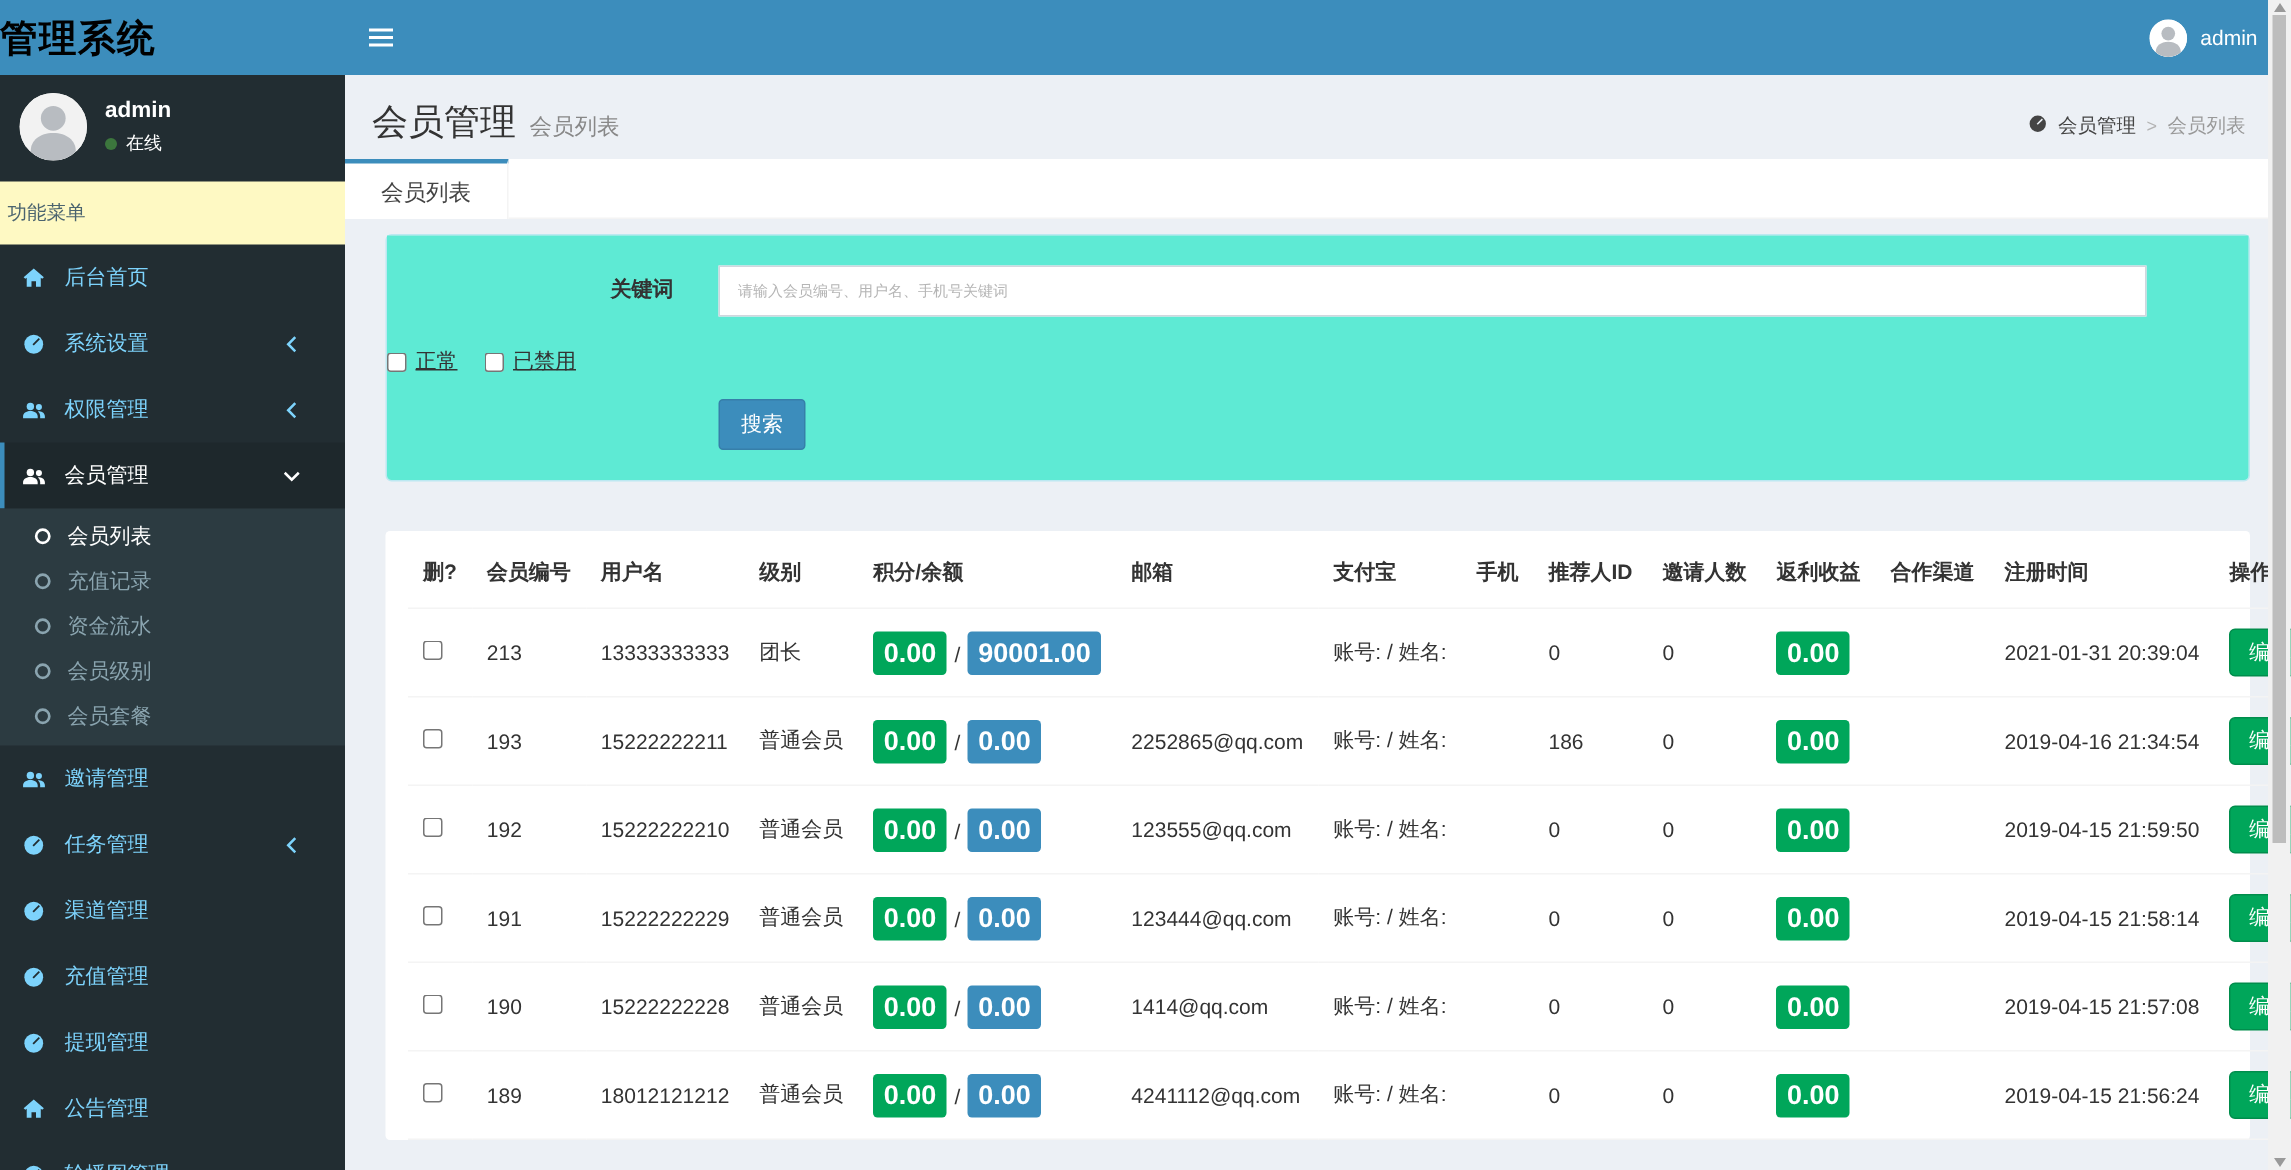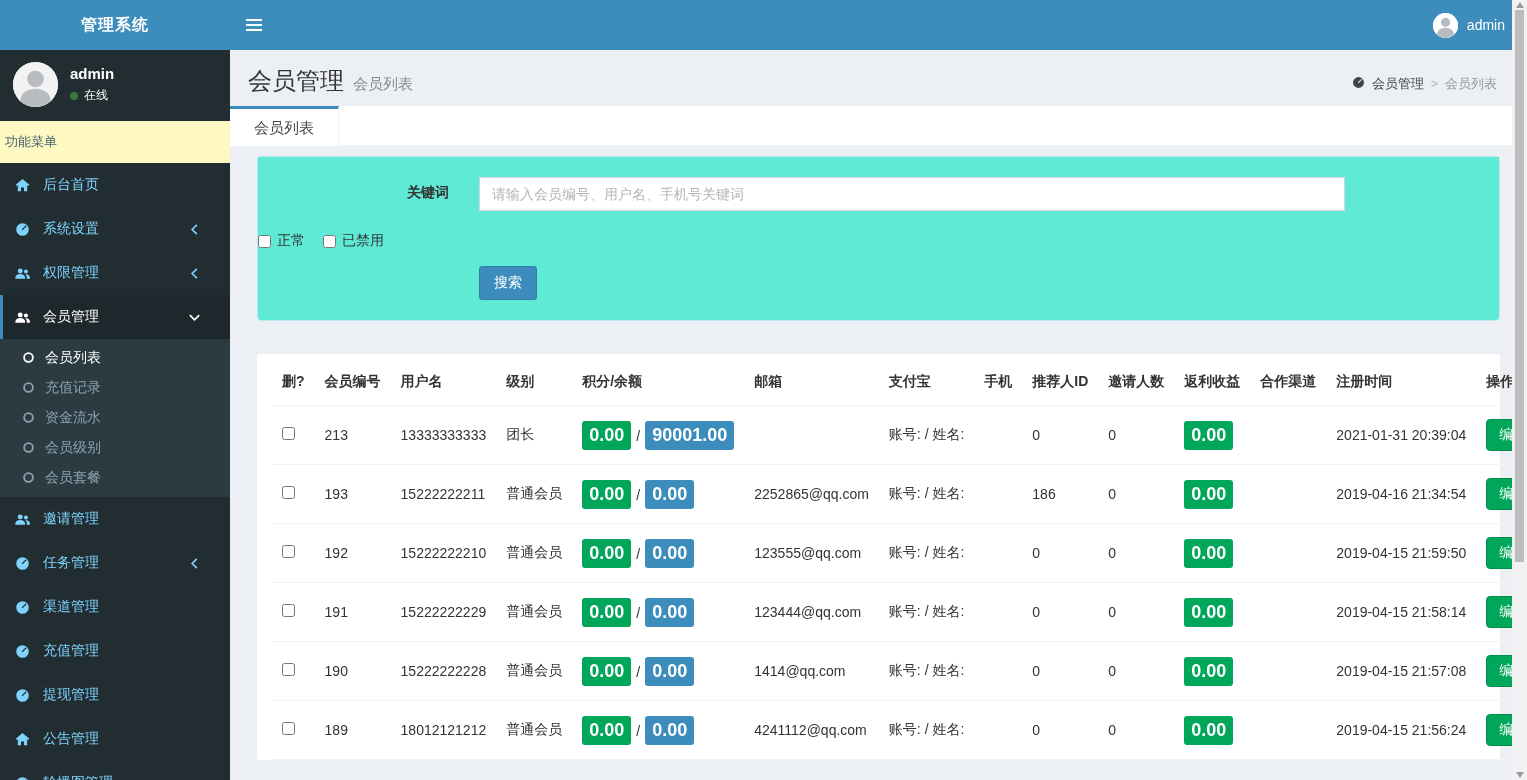--- a/index.html
+++ b/index.html
@@ -3,22 +3,22 @@
 <meta charset="utf-8">
 <style>
   * { box-sizing: border-box; margin: 0; padding: 0; }
   html,body { width:1527px; height:780px; overflow:hidden; }
   body {
     font-family:"Liberation Sans","DejaVu Sans",sans-serif;
     font-size:14px; color:#333; background:#ecf0f5; position:relative;
   }
   
   .sidebar { position:absolute; left:0; top:0; width:230px; height:780px; background:#222d32; z-index:5; }
-  .logo { height:50px; background:#3c8dbc; color:#ffffff; font-size:16px; font-weight:bold;
-          display:flex; align-items:center; justify-content:center; letter-spacing:1px; }
+  .logo { height:50px; background:#3c8dbc; color:#000000; font-size:25px; font-weight:bold;
+          display:flex; align-items:center; justify-content:flex-start; letter-spacing:1px; }
   .user-panel { display:flex; align-items:center; gap:12px; padding:12px 10px 14px 13px; }
   .avatar-lg { width:45px; height:45px; border-radius:50%; background:#f2f2f2; overflow:hidden; flex:0 0 45px; }
   .avatar-lg svg, .avatar-sm svg { width:100%; height:100%; display:block; }
   .user-meta .uname { color:#fff; font-weight:bold; font-size:15px; margin-bottom:5px; }
   .user-status { color:#fff; font-size:12px; display:flex; align-items:center; gap:6px; }
   .status-dot { width:8px; height:8px; border-radius:50%; background:#3c763d; display:inline-block; }
   .side-header { background:#fef9c3; color:#4b646f; font-size:13px; padding:12px 5px; }
   .menu-item { display:flex; align-items:center; padding:0 15px 0 12px; height:44px;
                color:#7dd3fc; font-size:14px; border-left:3px solid transparent; cursor:pointer; }
   .menu-item .icon { width:20px; height:15px; margin-right:8px; display:inline-flex; }
@@ -63,25 +63,25 @@
                  border-radius:3px 3px 0 0; }
   .filter-title { cursor:pointer; }
   .filter-summary { margin-left:auto; }
   .filter-summary .hl { color:#ee0000; font-weight:bold; }
   .filter-body { background:#5eead4; padding:20px 15px 20px 0; border-radius:0 0 3px 3px; }
   .form-row { display:flex; margin-bottom:16px; }
   .form-row:last-child { margin-bottom:0; }
   .form-label { width:221px; text-align:right; padding-right:30px; padding-top:7px;
                 font-weight:bold; font-size:14px; color:#333; flex:0 0 221px; }
   .form-field { flex:1; }
-  .kw-input { width:866px; height:34px; border:1px solid #d2d6de; padding:6px 12px;
-              font-size:14px; color:#555; font-family:inherit; border-radius:0; outline:none; }
+  .kw-input { width:952px; height:34px; border:1px solid #d2d6de; padding:6px 12px;
+              font-size:10px; color:#555; font-family:inherit; border-radius:0; outline:none; }
   .kw-input::placeholder { color:#b5b5b5; }
   .chk-group { display:flex; align-items:center; gap:18px; padding-top:5px; }
-  .chk { display:flex; align-items:center; gap:6px; font-size:14px; color:#333; cursor:pointer; }
+  .chk { display:flex; align-items:center; gap:6px; font-size:14px; color:#333; cursor:pointer;text-decoration:underline; }
   .chk input { width:13px; height:13px; }
   .btn-search { background:#3c8dbc; border:1px solid #367fa9; color:#fff; font-size:14px;
                 padding:7px 14px; border-radius:3px; cursor:pointer; font-family:inherit; }
   
   .table-box { background:#fff; border-radius:3px; margin-top:33px; padding:5px 15px 0 15px; }
   table { width:100%; border-collapse:collapse; font-size:14px; }
   th { text-align:left; font-weight:bold; color:#333; padding:14px 10px; border-bottom:1px solid #f4f4f4; white-space:nowrap; }
   td { padding:13px 10px; border-bottom:1px solid #f4f4f4; color:#333; white-space:nowrap; }
   tbody tr:last-child td { border-bottom:1px solid #f4f4f4; }
   .badge { display:inline-block; min-width:38px; padding:4px 7px; border-radius:3px;

